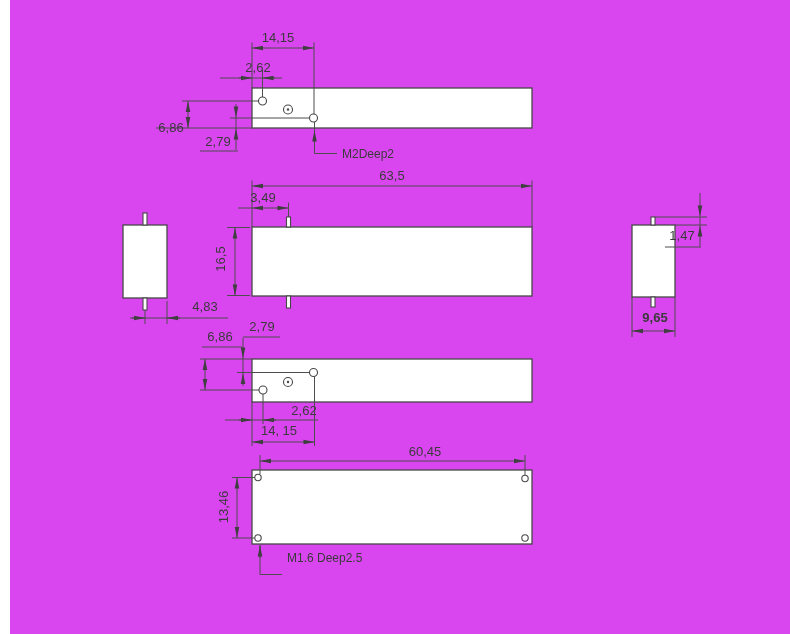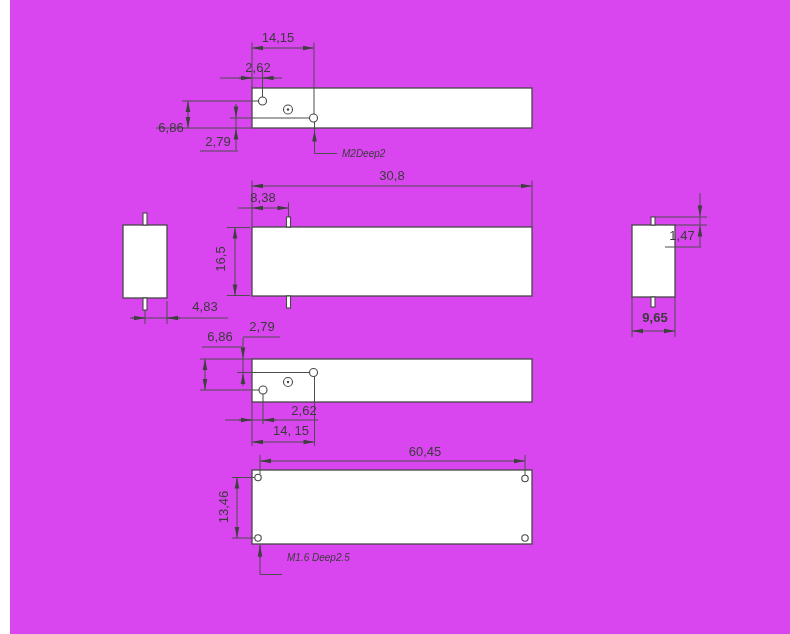--- a/index.html
+++ b/index.html
@@ -5,21 +5,21 @@
   html,body{margin:0;padding:0;background:#ffffff;}
   .canvas{position:relative;width:790px;height:634px;background:#d946ef;overflow:hidden;margin-left:10px;}
   svg{position:absolute;left:0;top:0;}
   .outline{stroke:#474747;stroke-width:1.3;fill:#ffffff;}
   .pin{stroke:#474747;stroke-width:1.1;fill:#ffffff;}
   .thin{stroke:#4d4d4d;stroke-width:1;fill:none;}
   .hole{stroke:#474747;stroke-width:1.1;fill:none;}
   .dot{fill:#474747;stroke:none;}
   .lbl{position:absolute;font-family:"Liberation Sans",sans-serif;font-size:13px;color:#3b3b3b;
        white-space:nowrap;line-height:14px;text-align:center;}
-  .lbl.small{font-size:10px;text-align:left;font-style:italic;}
+  .lbl.small{font-size:12px;text-align:left;}
   .lbl.rot{transform:rotate(-90deg);transform-origin:center center;}
 </style>
 </head>
 <body>
 
 <div class="canvas">
 
 <svg width="790" height="634" viewBox="0 0 790 634">
   <defs>
     <marker id="arw" markerUnits="userSpaceOnUse" markerWidth="12" markerHeight="6" viewBox="0 0 12 6" refX="11.8" refY="3" orient="auto-start-reverse">
@@ -155,31 +155,31 @@
     <line class="thin" x1="250" y1="574.5" x2="272" y2="574.5"></line>
   </g>
 </svg>
 
 <div class="lbl" style="left:238px;top:31px;width:60px;">14,15</div>
 <div class="lbl" style="left:226px;top:61px;width:44px;">2,62</div>
 <div class="lbl" style="left:142px;top:121px;width:38px;">6,86</div>
 <div class="lbl" style="left:188px;top:135px;width:40px;">2,79</div>
 <div class="lbl small" style="left:332px;top:147px;">M2Deep2</div>
 
-<div class="lbl" style="left:356px;top:169px;width:52px;">30,8</div>
-<div class="lbl" style="left:229px;top:191px;width:48px;">8,38</div>
+<div class="lbl" style="left:356px;top:169px;width:52px;">63,5</div>
+<div class="lbl" style="left:229px;top:191px;width:48px;">3,49</div>
 <div class="lbl rot" style="left:189px;top:252px;width:44px;">16,5</div>
 
 <div class="lbl" style="left:173px;top:300px;width:44px;text-align:center;">4,83</div>
 
 <div class="lbl" style="left:652px;top:229px;width:40px;">1,47</div>
 <div class="lbl" style="left:623px;top:311px;width:44px;font-weight:bold;">9,65</div>
 
 <div class="lbl" style="left:190px;top:330px;width:40px;">6,86</div>
 <div class="lbl" style="left:232px;top:320px;width:40px;">2,79</div>
 <div class="lbl" style="left:273px;top:404px;width:42px;">2,62</div>
-<div class="lbl" style="left:243px;top:424px;width:52px;padding-left:12px;">14, 15</div>
+<div class="lbl" style="left:243px;top:424px;width:52px;">14, 15</div>
 
 <div class="lbl" style="left:389px;top:445px;width:52px;">60,45</div>
 <div class="lbl rot" style="left:190px;top:500px;width:48px;">13,46</div>
 <div class="lbl small" style="left:277px;top:551px;">M1.6 Deep2.5</div>
 
 </div>
 
 </body></html>

